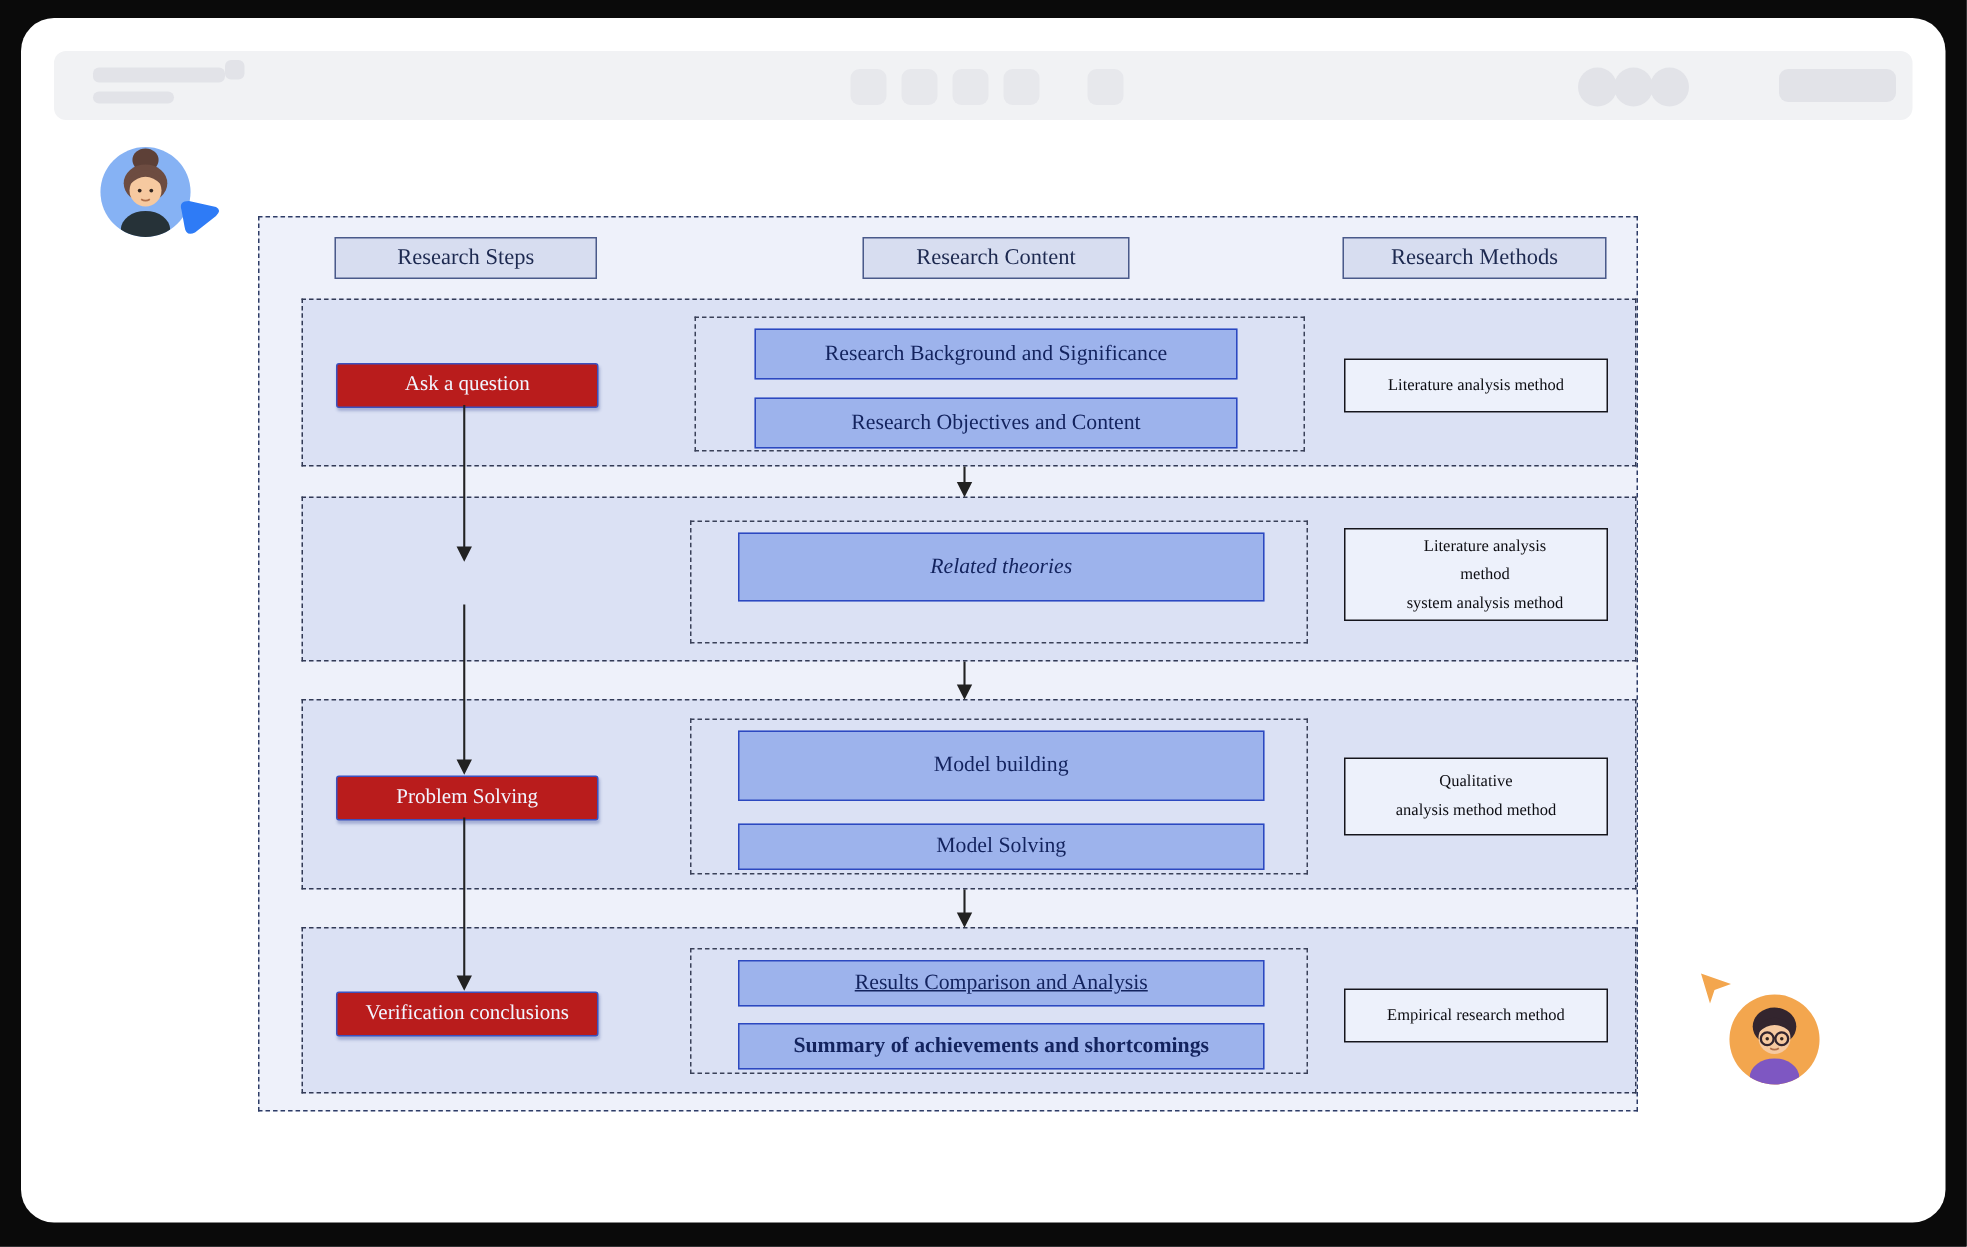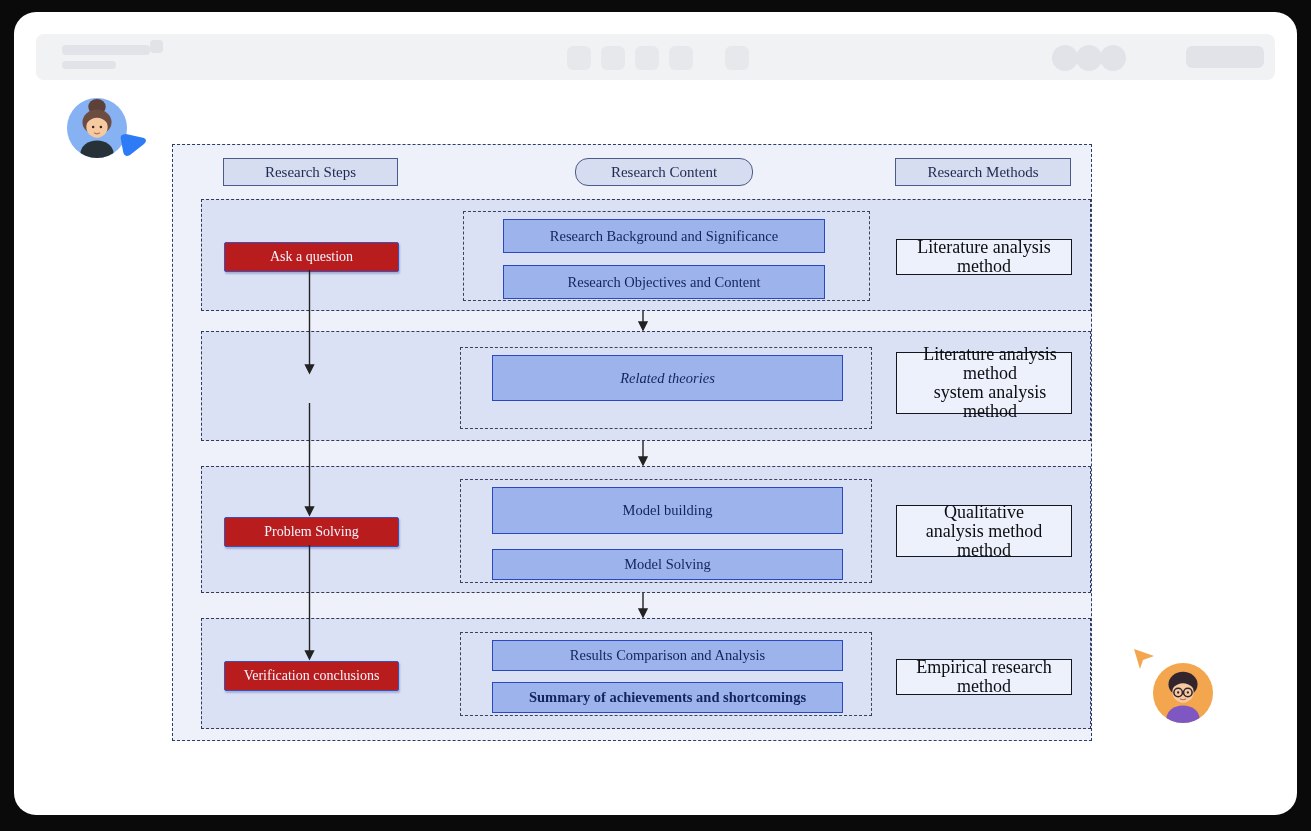--- a/index.html
+++ b/index.html
@@ -14,21 +14,21 @@
   .skel-sq { position:absolute; width:24px; height:24px; top:46px; background:#e7e8ec; border-radius:6px; }
   .skel-circle { position:absolute; width:26px; height:26px; top:44px; background:#e2e3e8; border-radius:50%; }
 
   
   .canvas { position:absolute; left:172px; top:144px; width:920px; height:597px; background:#eef1fa; border:1.5px dashed #2e3c66; }
   .hdr { position:absolute; height:28px; background:#d7ddf0; border:1.5px solid #4a5a8a; display:flex; align-items:center; justify-content:center; font-size:15px; color:#1d2950; }
   .panel { position:absolute; left:28px; width:890px; background:#dbe1f4; border:1.3px dashed #323a55; }
   .step { position:absolute; left:22px; width:175px; height:30px; background:#b91c1c; border:1.8px solid #3c50bd; border-radius:2px; color:#f2f5ff; display:flex; align-items:center; justify-content:center; font-size:14px; box-shadow:1px 2px 2px rgba(40,60,140,.30); }
   .group { position:absolute; border:1.2px dashed #3a4158; }
   .cbox { position:absolute; background:#9db3ec; border:1.6px solid #2c48c0; color:#13235e; display:flex; align-items:center; justify-content:center; text-align:center; font-size:14.5px; }
-  .mbox { position:absolute; left:694px; width:176px; background:#edf1fb; border:1.5px solid #15151c; color:#0d0d12; display:flex; align-items:center; justify-content:center; text-align:center; font-size:18px; line-height:19px; white-space:pre-line; }
+  .mbox { position:absolute; left:694px; width:176px; background:#edf1fb; border:1.5px solid #15151c; color:#0d0d12; display:flex; align-items:center; justify-content:center; text-align:center; font-size:11px; line-height:19px; white-space:pre-line; }
 
   .arrows { position:absolute; left:0; top:0; width:1311px; height:831px; pointer-events:none; }
 
   .avatar { position:absolute; border-radius:50%; overflow:hidden; }
   .cursor { position:absolute; }
 </style>
 </head>
 <body>
 
 <div class="stage">
@@ -71,21 +71,21 @@
   </div>
   <div class="cursor" style="left:118px; top:130px;">
     <svg width="30" height="28" viewBox="0 0 30 28">
       <path d="M3 10 Q1 4 8 4 L26 8 Q30 10 26 14 L12 25 Q6 28 5 21 Z" fill="#2e7bf6"></path>
     </svg>
   </div>
 
   <div class="canvas">
 
     <div class="hdr" style="left:50px; top:13px; width:175px;">Research Steps</div>
-    <div class="hdr" style="left:402px; top:13px; width:178px;border-radius:13px;">Research Content</div>
+    <div class="hdr" style="left:402px; top:13px; width:178px;">Research Content</div>
     <div class="hdr" style="left:722px; top:13px; width:176px;">Research Methods</div>
 
     <div class="panel" style="top:54px; height:112px;">
       <div class="step" style="top:42px;">Ask a question</div>
       <div class="group" style="left:261px; top:11px; width:407px; height:90px;">
         <div class="cbox" style="left:39px; top:7px; width:322px; height:34px;">Research Background and Significance</div>
         <div class="cbox" style="left:39px; top:53px; width:322px; height:34px;">Research Objectives and Content</div>
       </div>
       <div class="mbox" style="top:39px; height:36px;">Literature analysis method</div>
     </div>
@@ -105,21 +105,21 @@
         <div class="cbox" style="left:31px; top:69px; width:351px; height:31px;">Model Solving</div>
         <div class="cbox" style="left:31px; top:7px; width:351px; height:47px;">Model building</div>
       </div>
       <div class="mbox" style="top:38px; height:52px;">Qualitative
 analysis method  method</div>
     </div>
 
     <div class="panel" style="top:473px; height:111px;">
       <div class="step" style="top:42px;">Verification conclusions</div>
       <div class="group" style="left:258px; top:13px; width:412px; height:84px;">
-        <div class="cbox" style="left:31px; top:7px; width:351px; height:31px;">Results Comparison and Analysis</div>
+        <div class="cbox" style="left:31px; top:7px; width:351px; height:31px;text-decoration:underline;">Results Comparison and Analysis</div>
         <div class="cbox" style="left:31px; top:49px; width:351px; height:31px;font-weight:bold;">Summary of achievements and shortcomings</div>
       </div>
       <div class="mbox" style="top:40px; height:36px;">Empirical research method</div>
     </div>
   </div>
 
   <svg class="arrows">
     <g stroke="#222222" stroke-width="1.4" fill="#222222">
       <line x1="309.5" y1="270" x2="309.5" y2="366"></line>
       <polygon points="305.5,365 313.5,365 309.5,373"></polygon>

